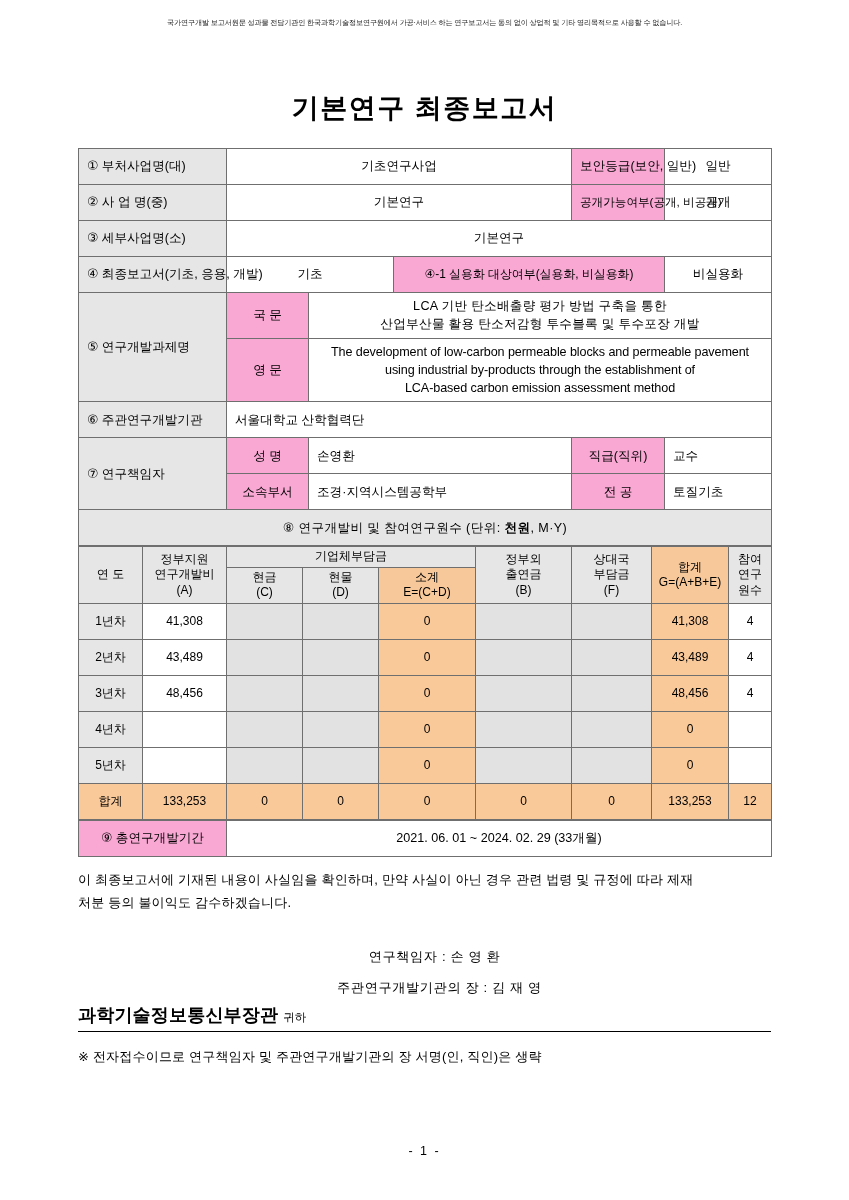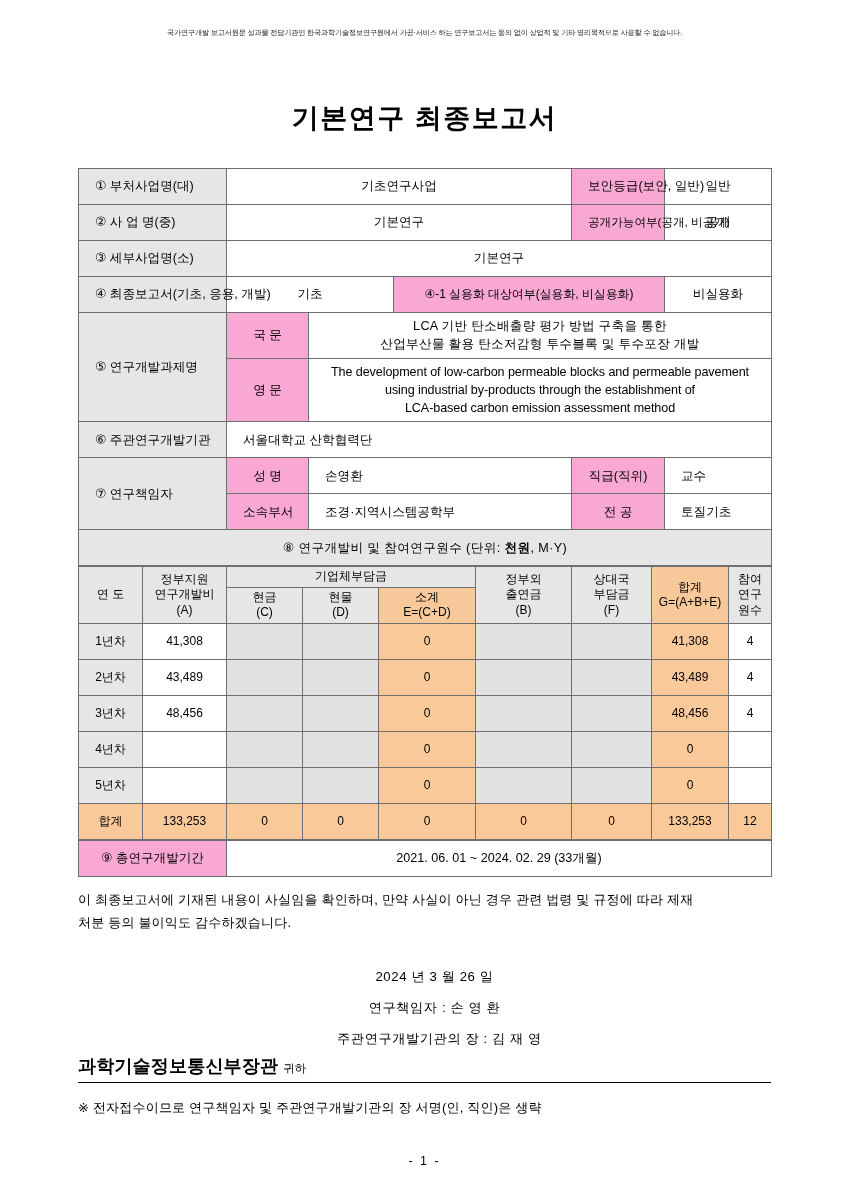--- a/index.html
+++ b/index.html
@@ -31,34 +31,34 @@
     font-size: 7.2px;
     letter-spacing: -0.2px;
     color: #1a1a1a;
     white-space: nowrap;
   }
   .doc-title {
     text-align: center;
     font-size: 27px;
     font-weight: bold;
     letter-spacing: 1.5px;
-    margin: 10px;
+    margin: 0;
     padding-top: 90px;
     padding-bottom: 22px;
   }
 
   table.main {
     border-collapse: collapse;
     width: 693px;
     table-layout: fixed;
   }
   table.main td {
     border: 1px solid #6f6f6f;
     font-size: 12.6px;
-    padding: 4px 16px;
+    padding: 4px 8px;
     vertical-align: middle;
     line-height: 1.45;
     word-break: keep-all;
   }
   .lbl {
     background: #f9a8d4;
     text-align: center;
     white-space: nowrap;
   }
   .lbl-left {
@@ -382,21 +382,20 @@
       </tr>
     </tbody>
   </table>
 
   <div class="statement">
     <div>이 최종보고서에 기재된 내용이 사실임을 확인하며, 만약 사실이 아닌 경우 관련 법령 및 규정에 따라 제재</div>
     <div>처분 등의 불이익도 감수하겠습니다.</div>
   </div>
 
   <div class="sig-block">
-    <div class="sig-date">2024 년   3 월   26 일</div>
     <div class="sig-pi">연구책임자 :  손 영 환</div>
     <div class="sig-org">주관연구개발기관의 장 :  김  재  영</div>
   </div>
 
   <div class="addressee">
     <span class="big">과학기술정보통신부장관</span><span class="small">귀하</span>
   </div>
 
   <div class="note">※ 전자접수이므로 연구책임자 및 주관연구개발기관의 장 서명(인, 직인)은 생략</div>
 

